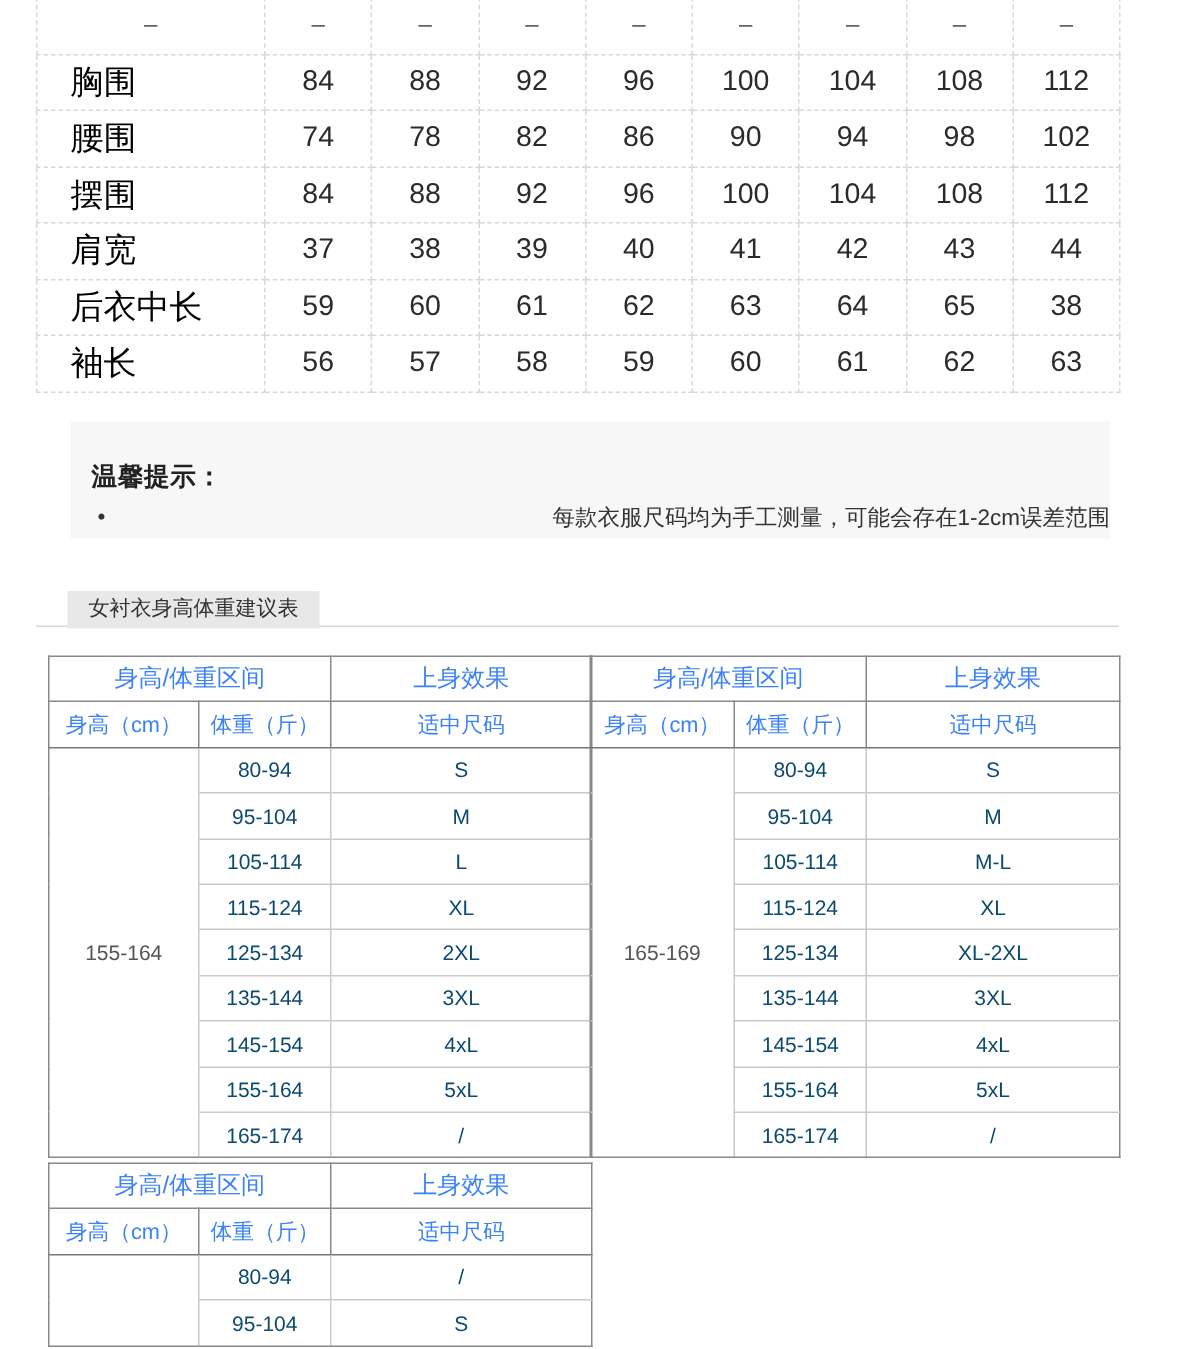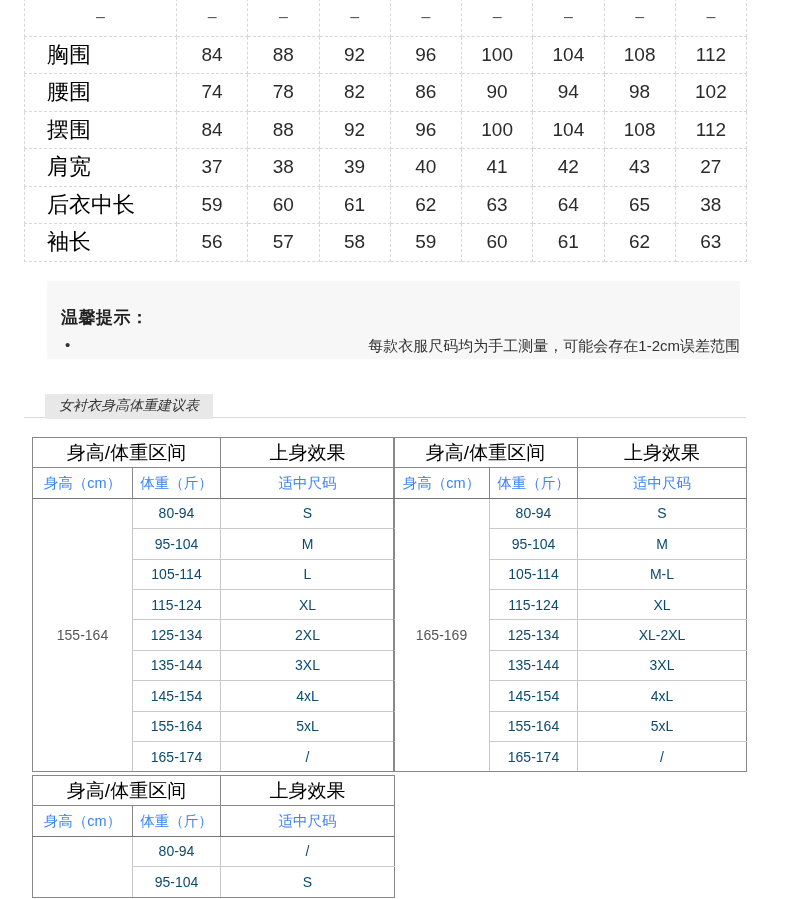--- a/index.html
+++ b/index.html
@@ -82,43 +82,42 @@
     border-bottom: 1px solid #d9d9d9;
   }
   .section-head .band {
     display: inline-block;
     background: #e8e8e8;
     padding: 3px 14px 4px 14px;
     font-size: 14px;
     color: #333;
     margin-left: 21px;
     line-height: 1.25;
-    font-style: italic;
   }
 
   
   .hw {
     position: absolute;
     border-collapse: collapse;
     table-layout: fixed;
   }
   .hw td {
     border: 1px solid #c9c9c9;
     text-align: center;
     vertical-align: middle;
     font-size: 14px;
     color: #0c4a6e;
     height: 30.4px;
     padding: 0;
     white-space: nowrap;
   }
   .hw td.hdr {
     border-color: #888888;
-    color: #000000;
-    font-size: 19px;
+    color: #3b82f6;
+    font-size: 16px;
     margin-left: 18px;
   }
   .hw td.hdr2 {
     border-color: #888888;
     border-bottom-color: #777777;
     color: #3b82f6;
     font-size: 14.5px;
     margin-top: 40px;
   }
   .hw td.heightcell {
@@ -206,21 +205,21 @@
         </tr>
         <tr>
           <td class="rowlabel">肩宽</td>
           <td>37</td>
           <td>38</td>
           <td>39</td>
           <td>40</td>
           <td>41</td>
           <td>42</td>
           <td>43</td>
-          <td>27</td>
+          <td>44</td>
         </tr>
         <tr>
           <td class="rowlabel">后衣中长</td>
           <td>59</td>
           <td>60</td>
           <td>61</td>
           <td>62</td>
           <td>63</td>
           <td>64</td>
           <td>65</td>

